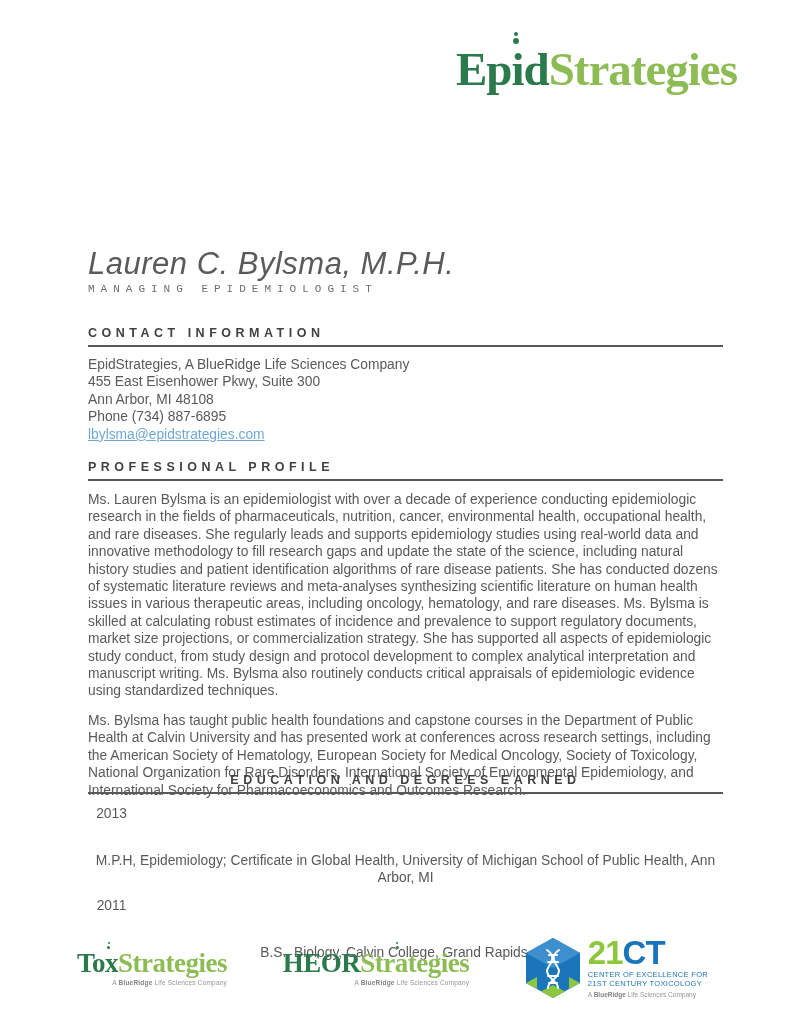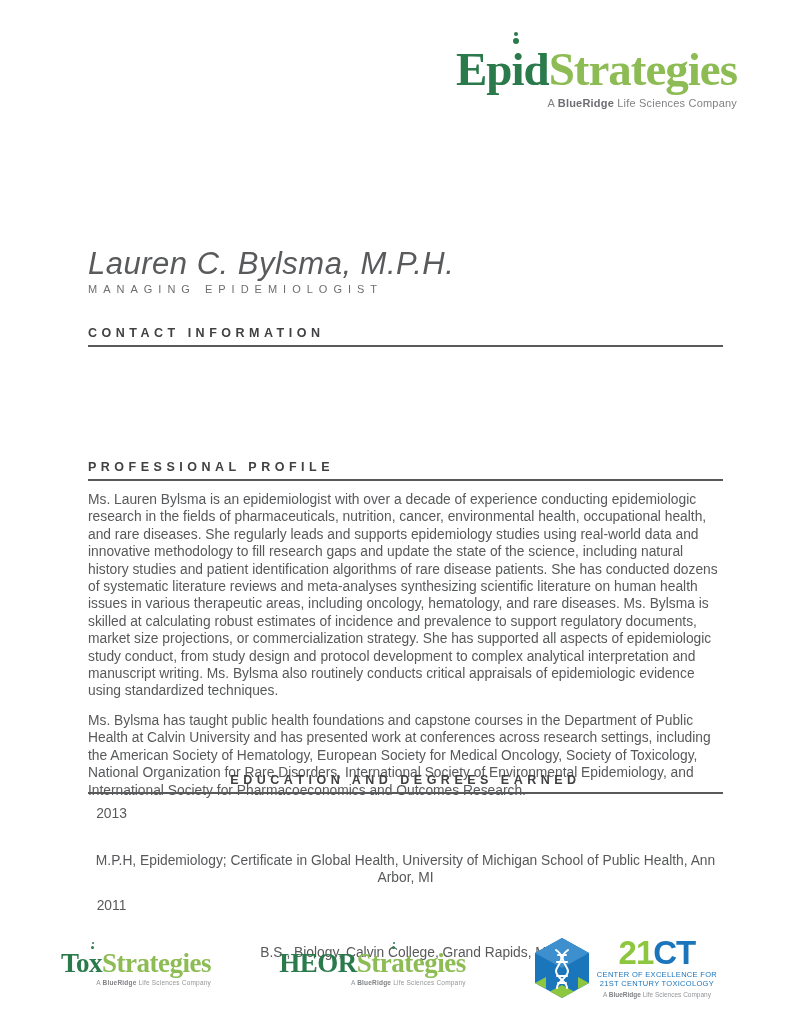--- a/index.html
+++ b/index.html
@@ -51,20 +51,21 @@
     color: #595a5c;
     letter-spacing: 0.5px;
     font-style: italic;
   }
   .person-title {
     position: absolute;
     top: 283px;
     font-size: 11px;
     letter-spacing: 6px;
     color: #6d6e71;
+    font-family: Liberation Mono, monospace;
   }
 
   .section-heading {
     font-size: 12.5px;
     font-weight: 700;
     letter-spacing: 4.5px;
     color: #414042;
     border-bottom: 2px solid #58595b;
     padding-bottom: 5px;
   }
@@ -82,80 +83,84 @@
   .profile-block p { margin-bottom: 12px; }
 
   .edu-block { margin-top: 11px; }
   .edu-row { display: flex; margin-bottom: 10px; flex-direction: column; }
   .edu-year { width: 47px; flex: 0 0 47px; }
   .edu-desc { flex: 1; }
 
   
   .footer {
     position: absolute;
-    left: 0; right: 4px;
+    left: 0; right: 13px;
     top: 920px;
     height: 95px;
     display: flex;
     justify-content: space-between;
     align-items: center;
-    padding: 0 70px 0 61px;
+    padding: 0 70px 0 77px;
   }
   .mini-logo { text-align: center; position: relative; }
   .mini-brand {
     font-family: "Liberation Serif", serif;
     font-size: 27px;
     line-height: 29px;
     letter-spacing: -0.5px;
     white-space: nowrap;
     position: relative;
   }
   .mini-brand .brand-prefix { font-weight: 700; }
   .mini-tagline { font-size: 6.5px; color: #939598; text-align: right; margin-top: 1px; letter-spacing: 0.2px; }
   .mini-tagline b { color: #808285; }
   .tox-logo .bubbles { top: -7px; left: 30px; }
   .heor-logo .bubbles { top: -7px; left: 113px; }
   .mini-logo .bubbles .b1 { width: 2px; height: 2px; }
   .mini-logo .bubbles .b2 { width: 3px; height: 3px; }
 
   .ct-logo { display: flex; align-items: center; gap: 7px; }
   .ct-hex { flex: 0 0 auto; }
-  .ct-right { text-align: center; }
+  .ct-right { text-align: left; }
   .ct-word { font-size: 33px; font-weight: 700; line-height: 30px; letter-spacing: -1px; font-family: "Liberation Sans", sans-serif; }
   .ct-num { color: #8dc63f; }
   .ct-letters { color: #1b75bb; }
   .ct-sub { font-size: 7.5px; font-weight: 400; color: #1b75bb; line-height: 9px; letter-spacing: 0.3px; margin-top: 2px; }
   .ct-tagline { font-size: 6.5px; color: #939598; margin-top: 3px; }
   .ct-tagline b { color: #808285; }
 </style>
 </head>
 <body>
 
 <div class="page">
 
   <div class="header-logo">
     <div class="brand-line">
       <span class="bubbles">
           <i class="b1"></i>
           <i class="b2"></i>
         </span>
       <span class="brand-prefix">Epid</span><span class="brand-suffix">Strategies</span>
     </div>
-    <div class="tagline">
-      <span>A </span><b>BlueRidge</b><span> Life Sciences Company</span>
-    </div>
   </div>
 
   <div class="content">
 
     <h1 class="person-name">Lauren C. Bylsma, M.P.H.</h1>
     <div class="person-title">MANAGING EPIDEMIOLOGIST</div>
 
     <section class="sec-contact">
       <h2 class="section-heading">CONTACT INFORMATION</h2>
+      <div class="contact-block body-text">
+        <span class="line">EpidStrategies, A BlueRidge Life Sciences Company</span>
+        <span class="line">455 East Eisenhower Pkwy, Suite 300</span>
+        <span class="line">Ann Arbor, MI 48108</span>
+        <span class="line">Phone (734) 887-6895</span>
+        <a href="#" class="line email-link">lbylsma@epidstrategies.com</a>
+      </div>
     </section>
 
     <section class="sec-profile">
       <h2 class="section-heading">PROFESSIONAL PROFILE</h2>
       <div class="profile-block body-text">
         <p>Ms. Lauren Bylsma is an epidemiologist with over a decade of experience conducting epidemiologic research in the fields of pharmaceuticals, nutrition, cancer, environmental health, occupational health, and rare diseases. She regularly leads and supports epidemiology studies using real-world data and innovative methodology to fill research gaps and update the state of the science, including natural history studies and patient identification algorithms of rare disease patients. She has conducted dozens of systematic literature reviews and meta-analyses synthesizing scientific literature on human health issues in various therapeutic areas, including oncology, hematology, and rare diseases. Ms. Bylsma is skilled at calculating robust estimates of incidence and prevalence to support regulatory documents, market size projections, or commercialization strategy. She has supported all aspects of epidemiologic study conduct, from study design and protocol development to complex analytical interpretation and manuscript writing. Ms. Bylsma also routinely conducts critical appraisals of epidemiologic evidence using standardized techniques.</p>
         <p>Ms. Bylsma has taught public health foundations and capstone courses in the Department of Public Health at Calvin University and has presented work at conferences across research settings, including the American Society of Hematology, European Society for Medical Oncology, Society of Toxicology, National Organization for Rare Disorders, International Society of Environmental Epidemiology, and International Society for Pharmacoeconomics and Outcomes Research.</p>
       </div>
     </section>
 

